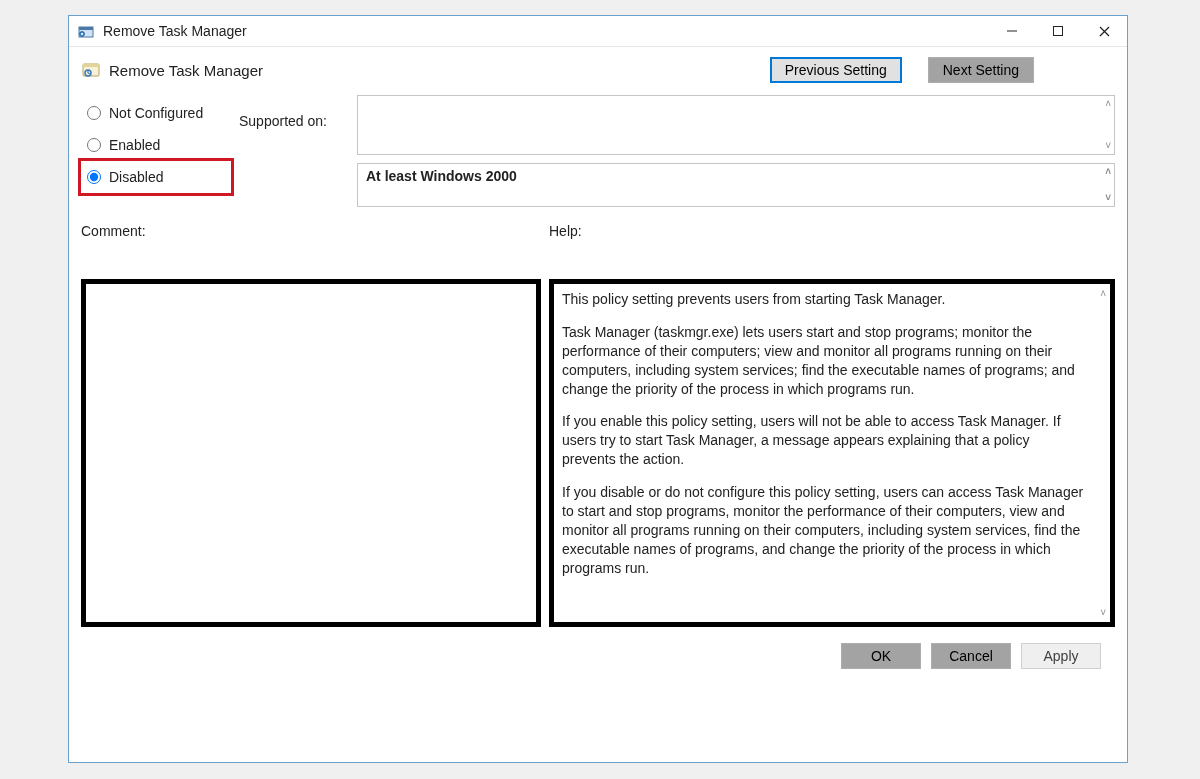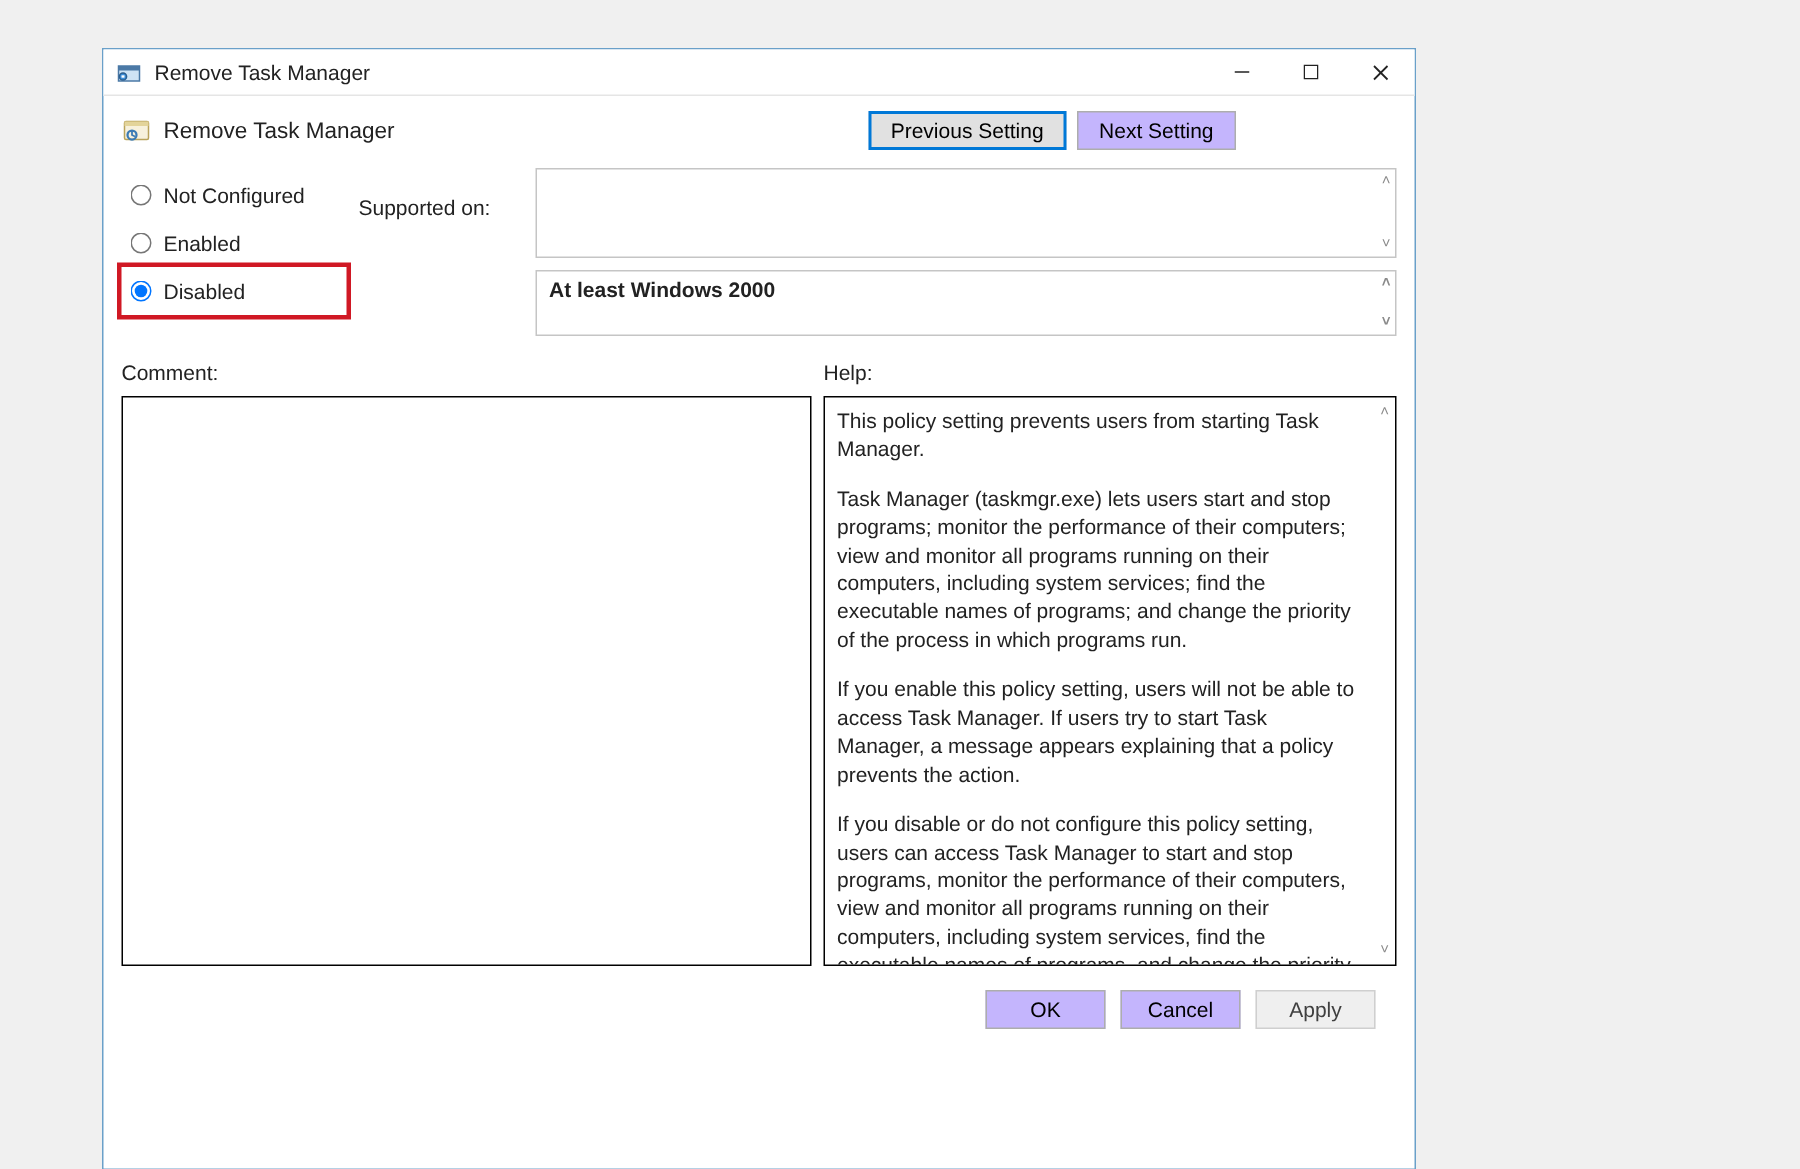--- a/index.html
+++ b/index.html
@@ -8,22 +8,22 @@
     width: 1200px;
     height: 779px;
     background: #f0f0f0;
     font-family: "Segoe UI", Tahoma, Arial, sans-serif;
     font-size: 14px;
     color: #222;
   }
   .window {
     position: absolute;
     left: 68px;
-    top: 32px;
-    width: 876px;
+    top: 15px;
+    width: 1060px;
     height: 748px;
     background: #fff;
     border: 1px solid #6aa0c9;
     box-sizing: border-box;
   }
   
   .titlebar {
     height: 30px;
     background: #fff;
     border-bottom: 1px solid #e5e5e5;
@@ -48,24 +48,24 @@
   
   .header-row {
     display:flex; align-items:center;
     padding: 10px 12px 6px 12px;
   }
   .policy-icon {
     width:20px; height:20px; margin-right:8px;
     display:inline-flex; align-items:center; justify-content:center;
   }
   .policy-name { flex:1; font-size:15px; }
-  .nav-btns { display:flex; gap:7px; margin-right:107px; }
+  .nav-btns { display:flex; gap:26px; margin-right:81px; }
   .btn {
     border: 1px solid #adadad;
-    background: #c4b5fd;
+    background: #a3a3a3;
     padding: 4px 14px;
     font: inherit;
     cursor: default;
   }
   .btn.highlight {
     border: 2px solid #0078d7;
     background: #e1e1e1;
     padding: 3px 13px;
   }
   .btn[disabled] { color:#404040; background:#efefef; border-color:#cfcfcf; }
@@ -119,26 +119,27 @@
   }
   .labels-row .left { width:468px; }
   .labels-row .right { flex:1; }
   .panes {
     display:flex;
     gap:8px;
     padding: 6px 12px 10px 12px;
     height: 380px;
   }
   .pane {
-    border:1px solid #000000;
+    border:5px solid #000000;
     background:#fff;
     box-sizing:border-box;
     padding:6px 8px;
     overflow:hidden;
     position:relative;
+    margin-top:32px;
   }
   .options-pane { width:460px; }
   .help-pane { flex:1; padding-right:24px; }
   .help-pane p { margin: 0 0 14px 0; line-height:1.35; }
   .help-scroll {
     position:absolute; right:4px; top:4px; bottom:4px;
     display:flex; flex-direction:column; justify-content:space-between;
     color:#8a8a8a; font-size:10px;
   }
 

